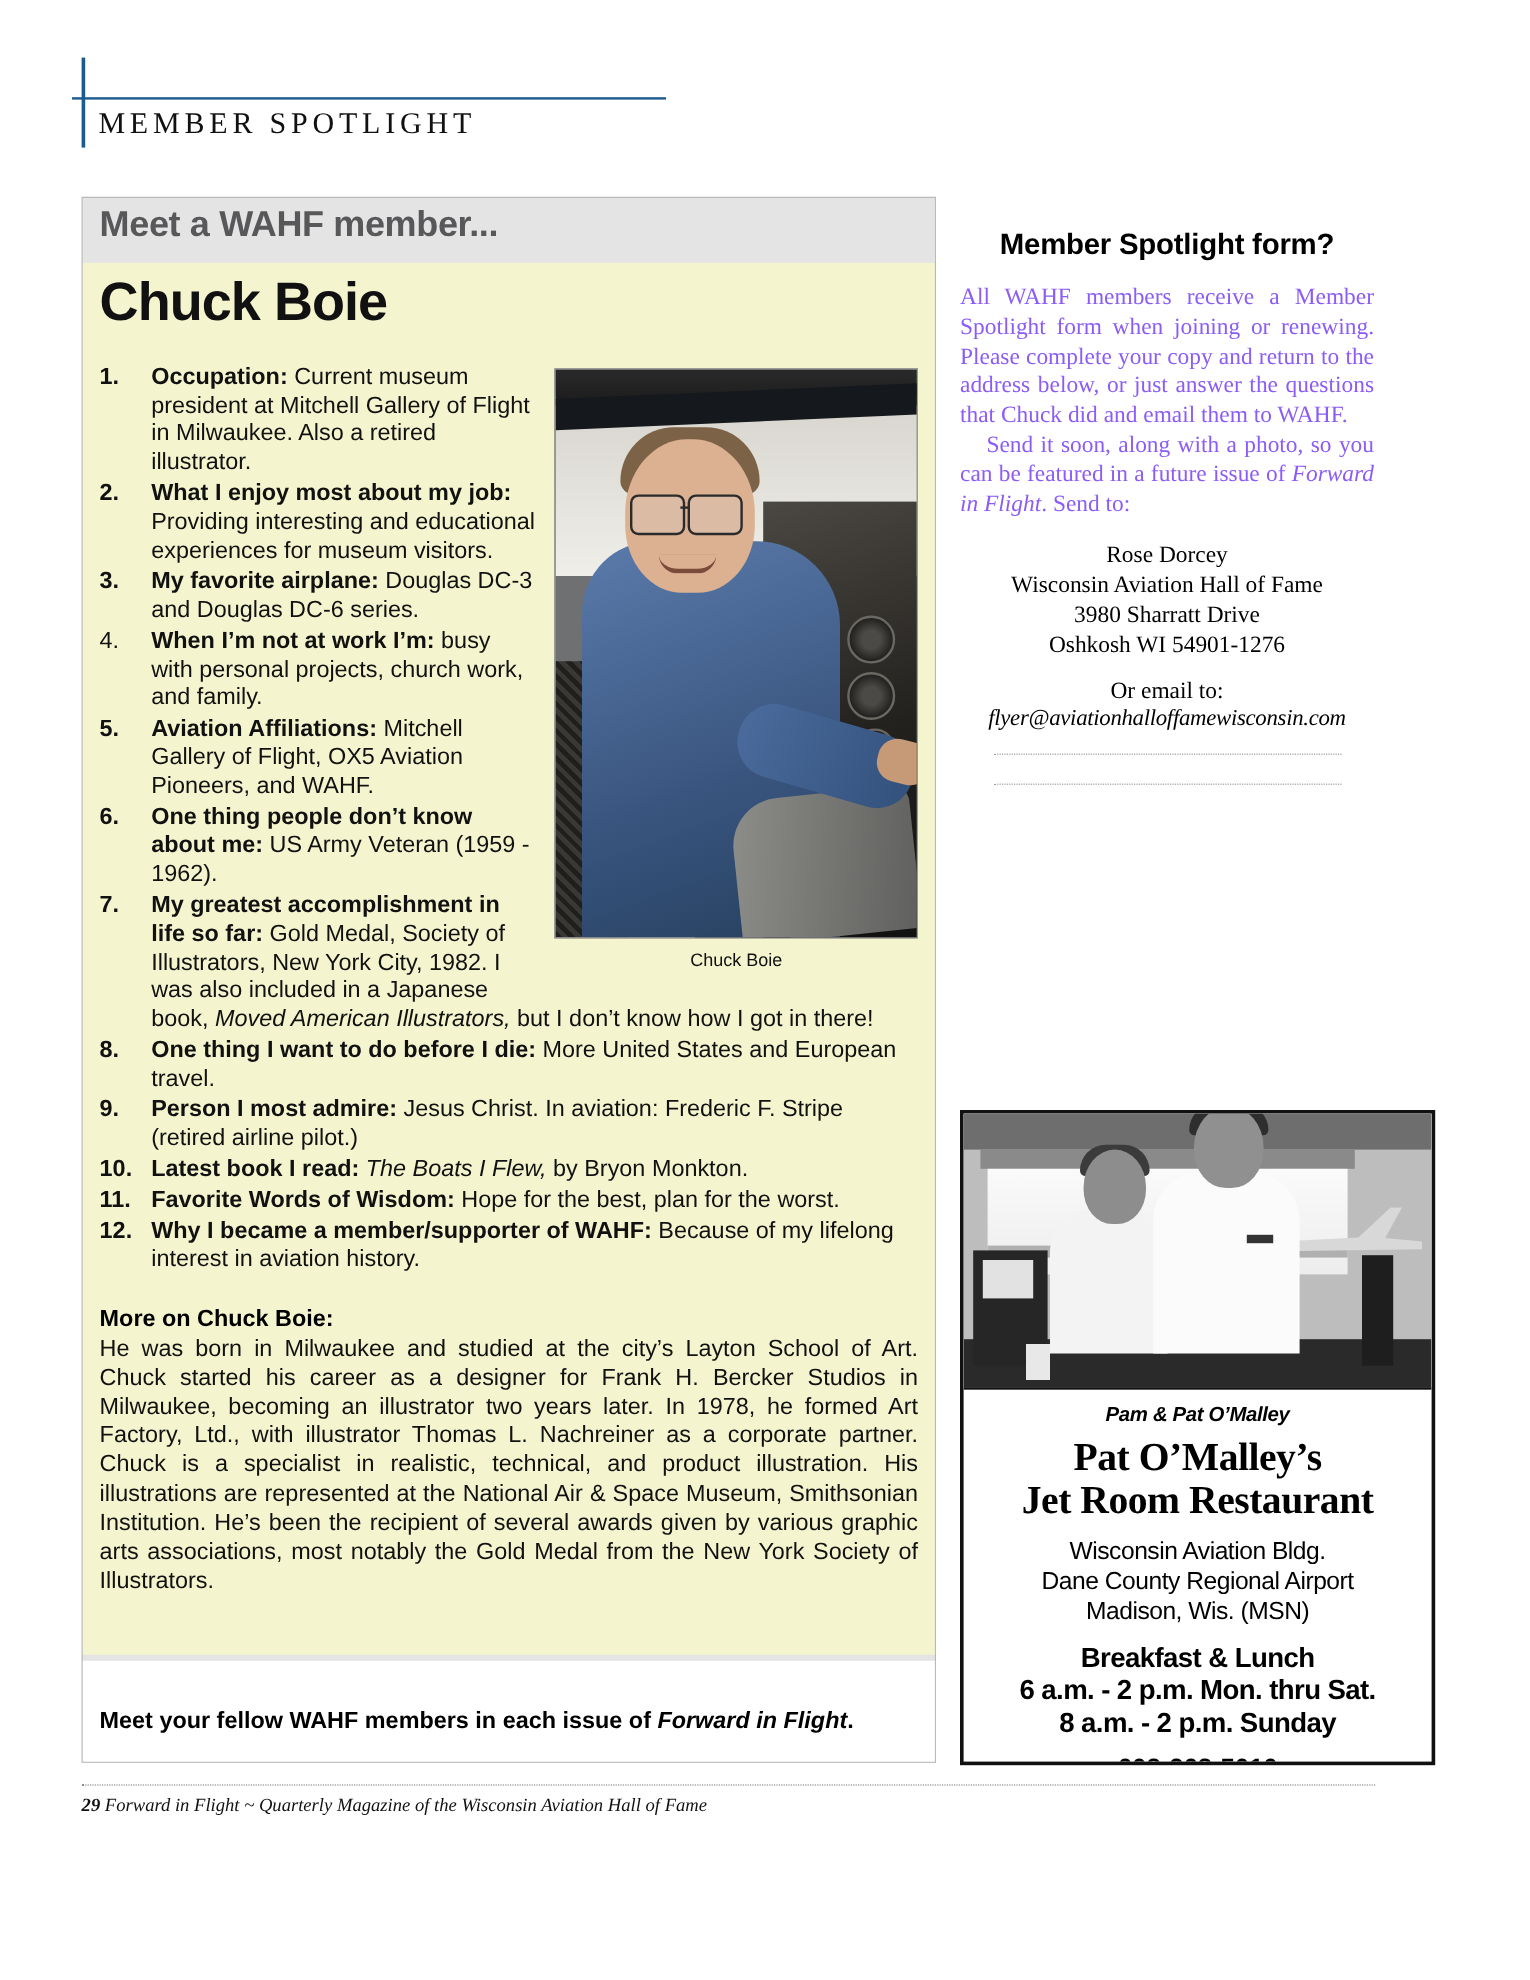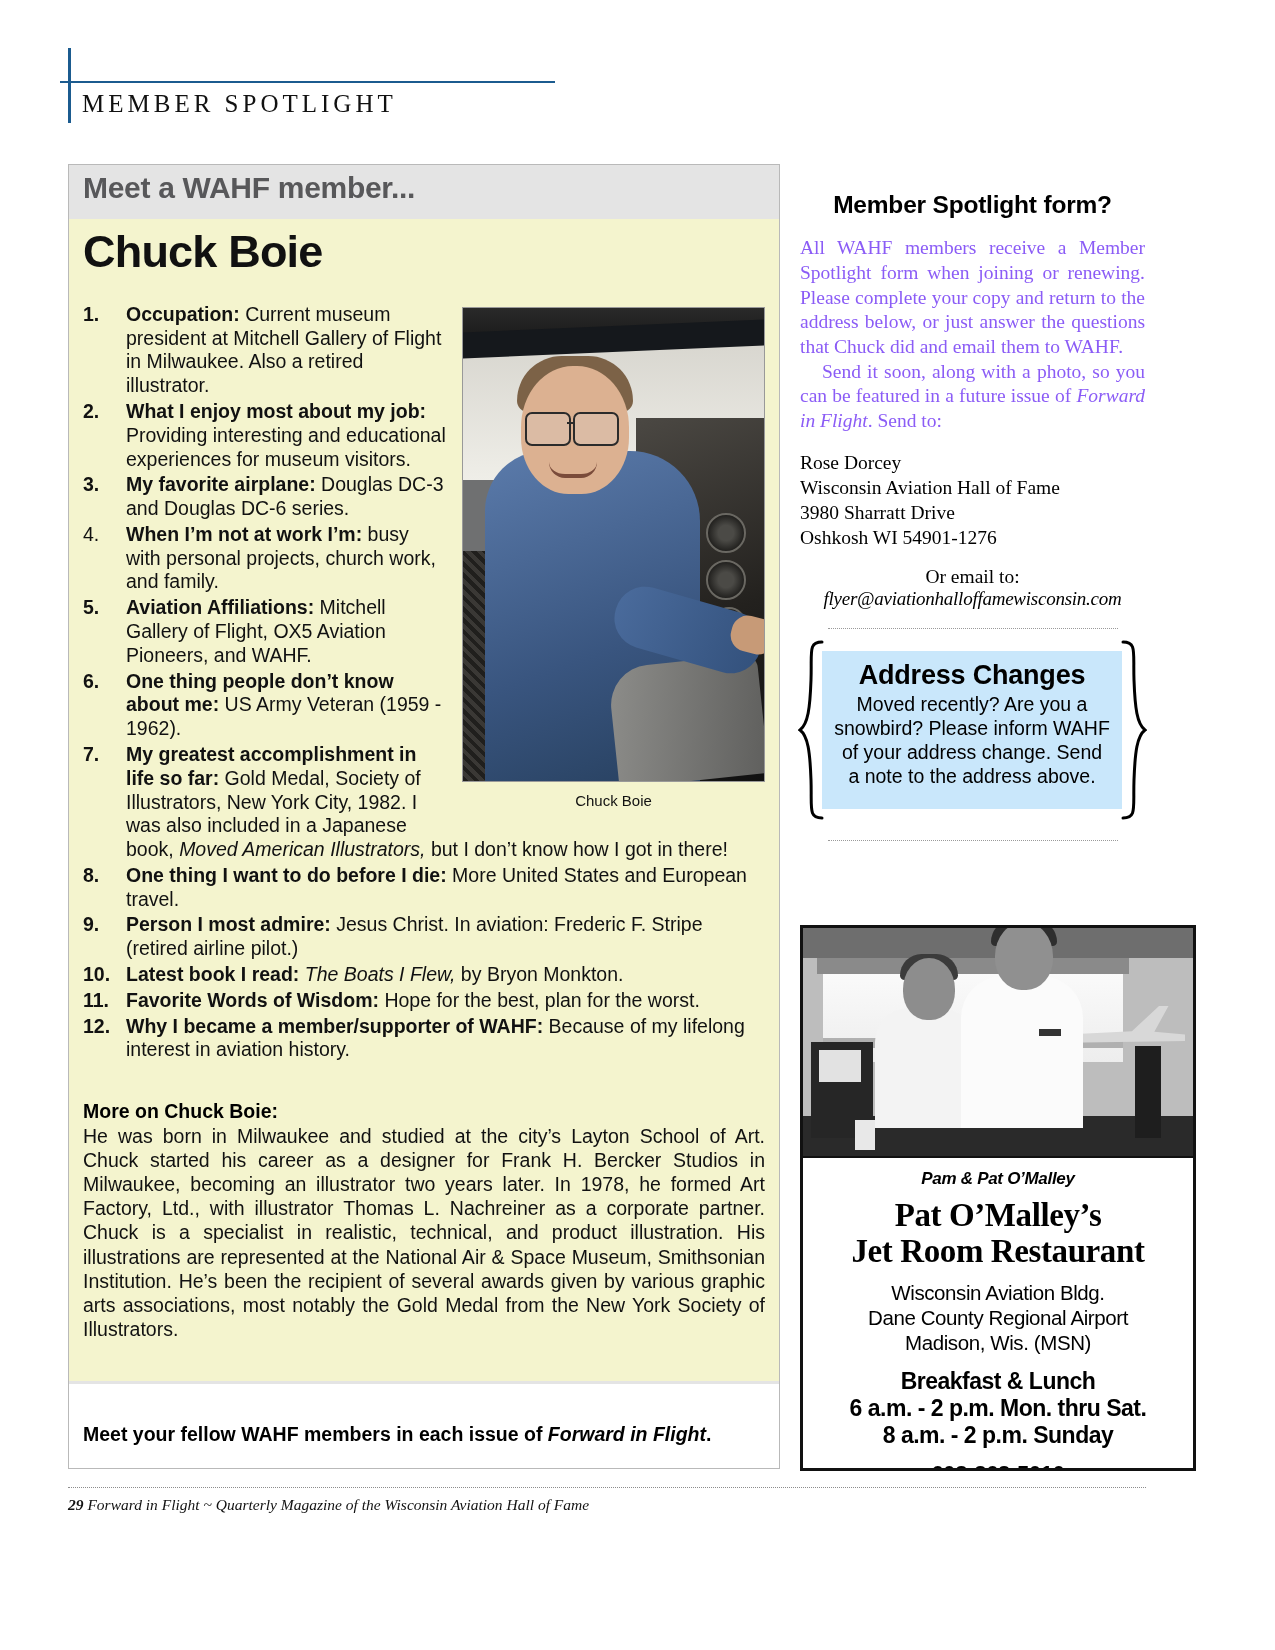--- a/index.html
+++ b/index.html
@@ -205,21 +205,21 @@
     text-align: left;
     font-weight: bold;
   }
   ol.qa-list li .num.light { font-weight: normal; }
   .q { font-weight: bold; }
   .ital { font-style: italic; }
 
   .more-head {
     font-size: 19.5px;
     font-weight: bold;
-    margin-top: 38px;
+    margin-top: 26px;
   }
   .more-body {
     font-size: 19.5px;
     line-height: 1.235;
     color: #111;
     margin-top: 1px;
     text-align: justify;
   }
 
   .gray-footer-band {
@@ -260,20 +260,21 @@
     line-height: 1.265;
     text-align: justify;
     margin-top: 17px;
     color: #8b5cf6;
   }
   .rc-body .indent { text-indent: 22px; display: block; }
   .rc-address {
     font-family: "Liberation Serif", serif;
     font-size: 19.5px;
     line-height: 1.28;
+    text-align: center;
     margin-top: 17px;
   }
   .rc-email-lead {
     font-family: "Liberation Serif", serif;
     font-size: 19.5px;
     text-align: center;
     margin-top: 16px;
   }
   .rc-email {
     font-family: "Liberation Serif", serif;
@@ -576,36 +577,20 @@
       <div>Wisconsin Aviation Hall of Fame</div>
       <div>3980 Sharratt Drive</div>
       <div>Oshkosh WI  54901-1276</div>
     </div>
 
   <div class="rc-email-lead">Or email to:</div>
   <div class="rc-email">flyer@aviationhalloffamewisconsin.com</div>
 
   <div class="dotted-rule"></div>
 
-  <div id="address-changes">
-    <div class="brace brace-left">
-      <svg width="26" height="180" viewBox="0 0 26 180">
-        <path d="M24 2 C10 2 14 12 13 40 C12 68 10 84 2 90 C10 96 12 112 13 140 C14 168 10 178 24 178" fill="none" stroke="#000" stroke-width="3" stroke-linecap="round"></path>
-      </svg>
-    </div>
-    <div class="brace brace-right">
-      <svg width="26" height="180" viewBox="0 0 26 180">
-        <path d="M2 2 C16 2 12 12 13 40 C14 68 16 84 24 90 C16 96 14 112 13 140 C12 168 16 178 2 178" fill="none" stroke="#000" stroke-width="3" stroke-linecap="round"></path>
-      </svg>
-    </div>
-    <div class="ac-inner">
-      <div class="ac-title">Address Changes</div>
-      <div class="ac-text">Moved recently? Are you a snowbird? Please inform WAHF of your address change. Send a note to the address above.</div>
-    </div>
-  </div>
 
   <div class="dotted-rule" style="margin-top:24px;"></div>
 </div>
 
 <div id="ad-box">
   <div class="ad-photo">
     <div class="ad-ph-wall"></div>
     <div class="ad-ph-windowframe"></div>
     <div class="ad-ph-sky"></div>
     <div class="ad-ph-horizon"></div>

